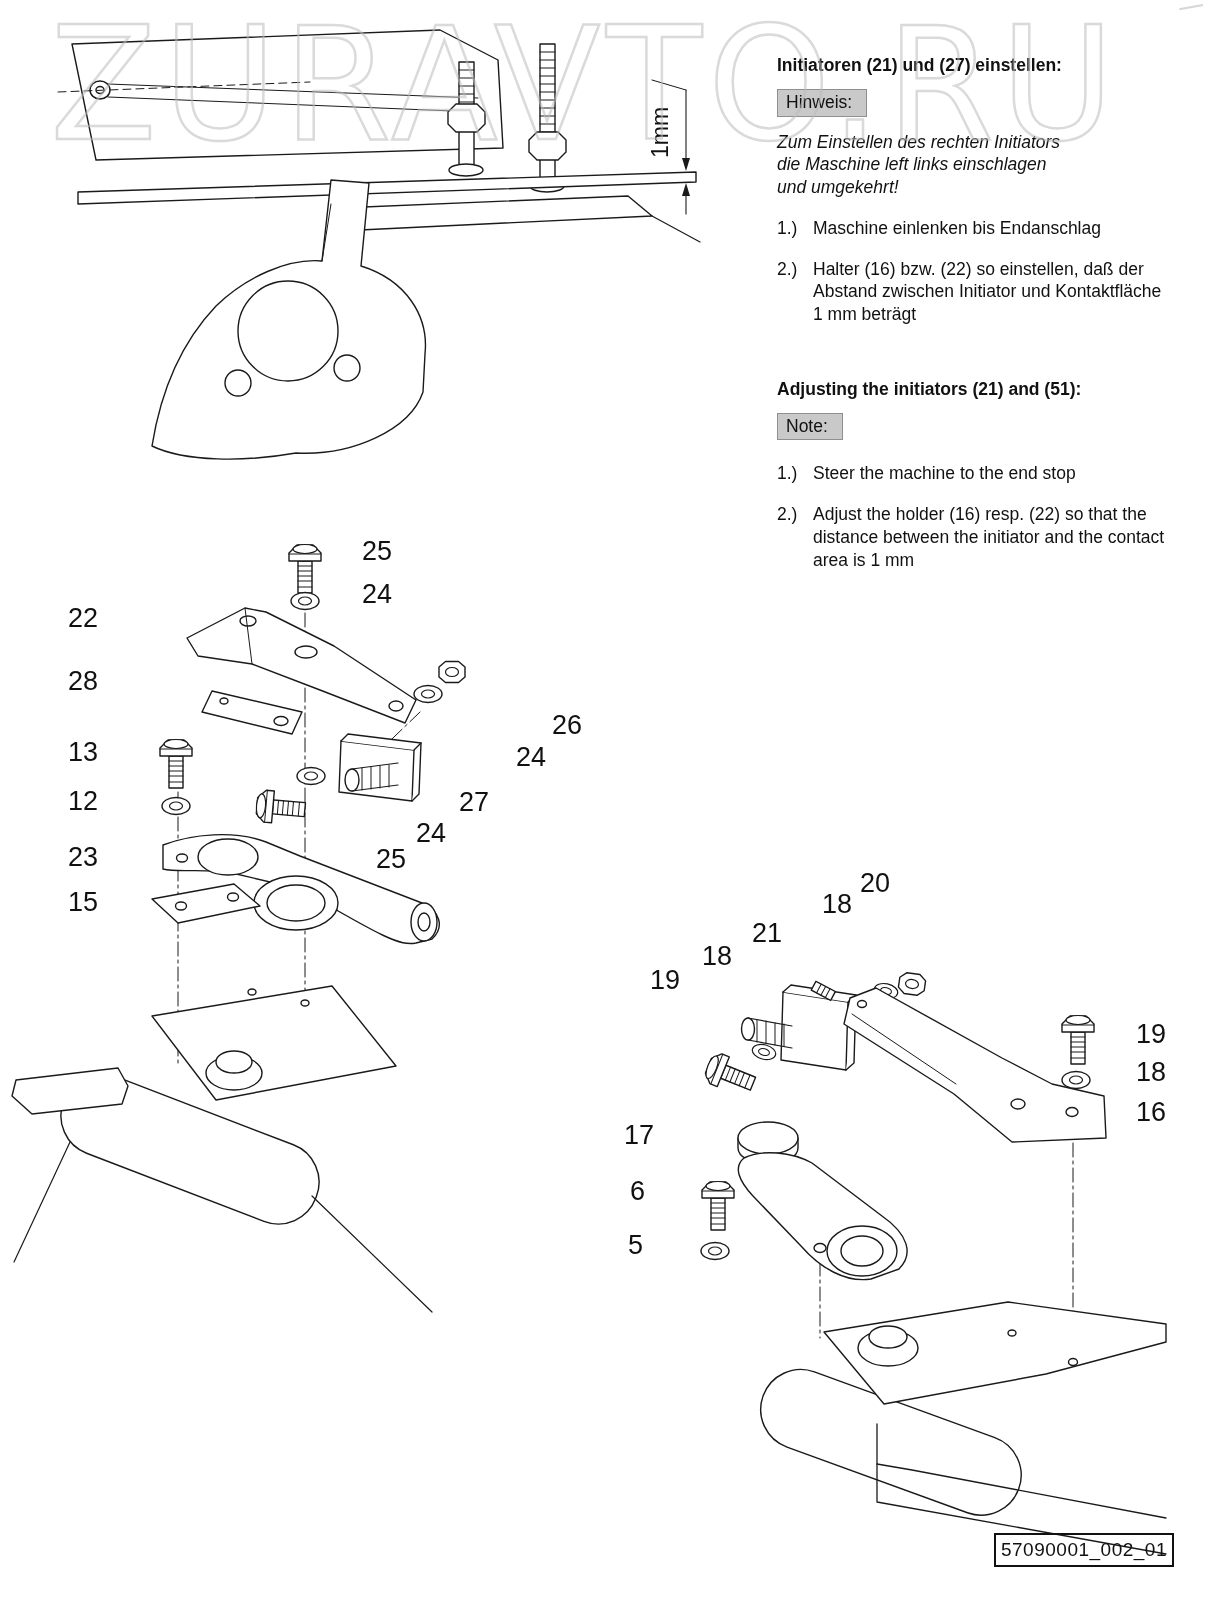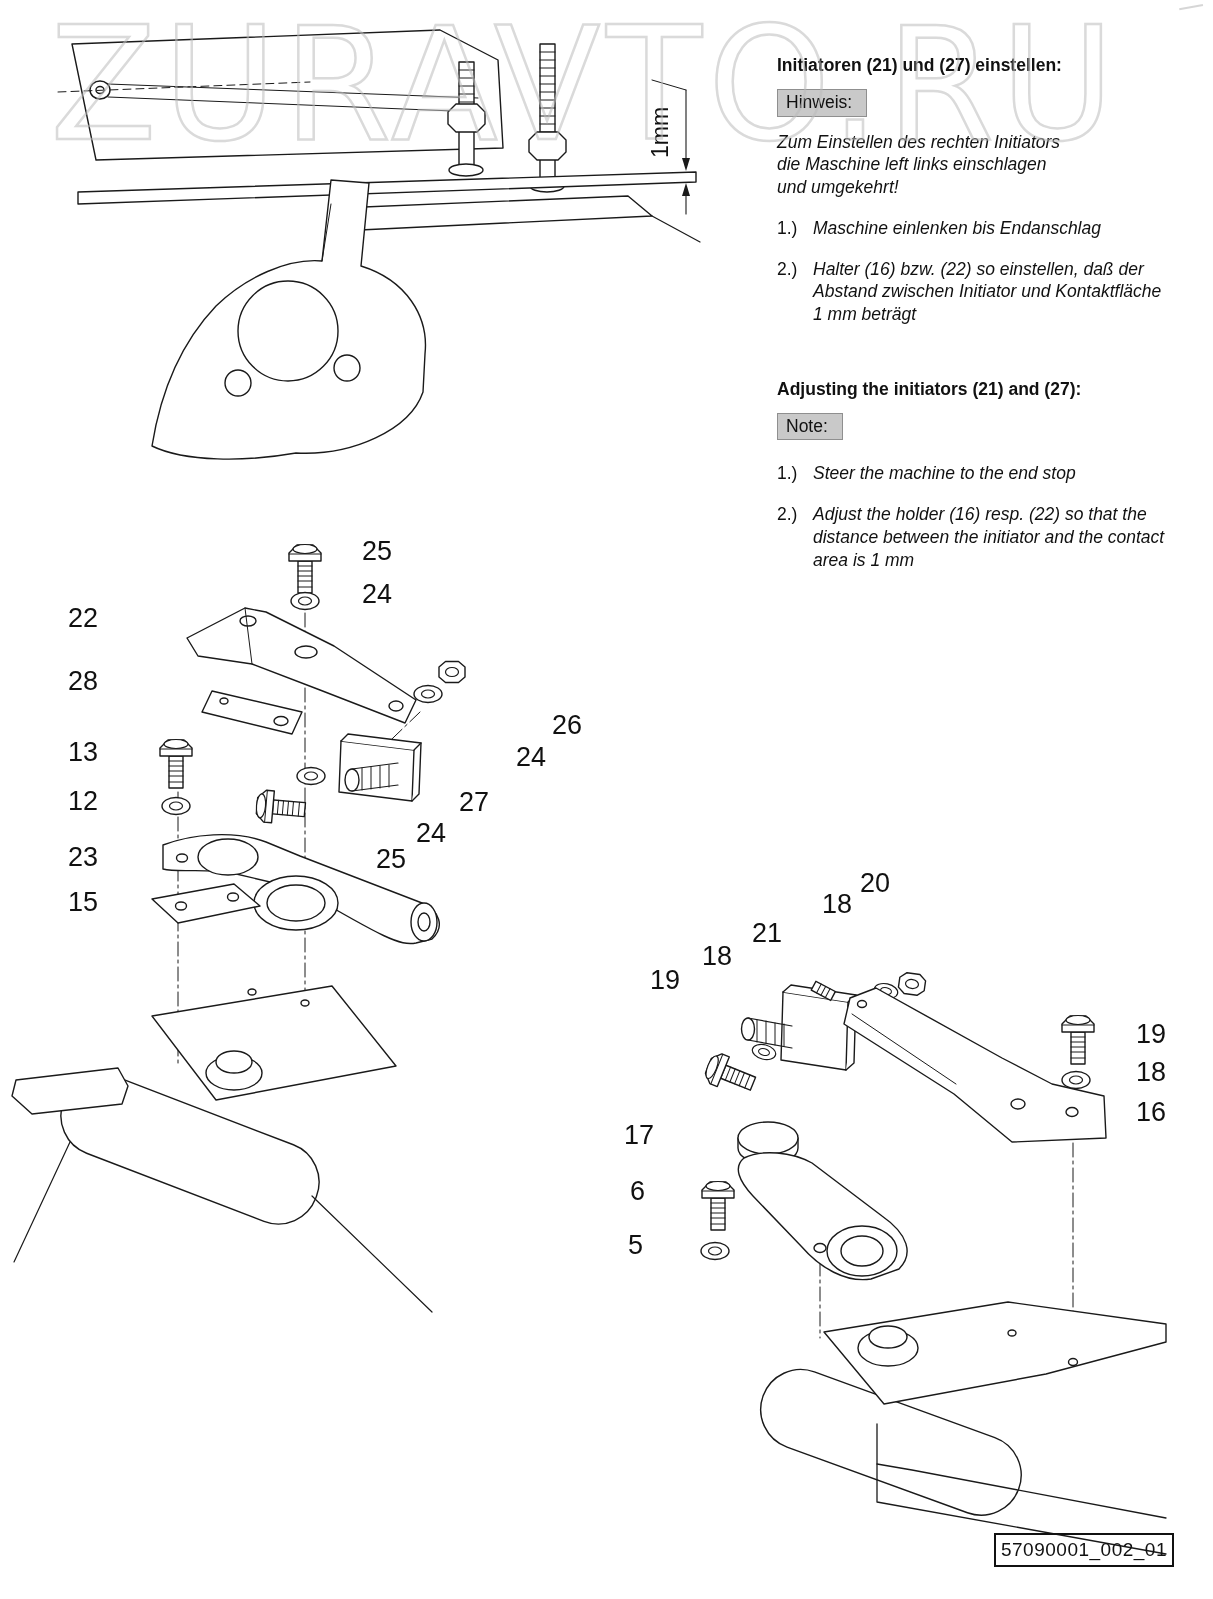--- a/index.html
+++ b/index.html
@@ -23,21 +23,21 @@
     font-size:17.5px; line-height:1.3;
   }
   .sec-title { font-weight:bold; font-size:17.5px; margin:12px 0 10px 0; }
   .note-box {
     display:inline-block; background:#c9c9c9; border:1px solid #8f8f8f;
     padding:1px 14px 2px 8px; margin:2px 0 4px 0;
   }
   .note-text { font-style:italic; white-space:pre-line; margin:10px 0 8px 0; }
   .step { display:flex; margin-top:18px; }
   .step-num { width:36px; flex:none; }
-  .step-text { flex:1;font-style:italic; }
+  .step-text { flex:1; }
   .sec-en { margin-top:52px; }
   .doc-code {
     position:absolute; left:994px; top:1533px; width:176px; height:30px;
     border:2px solid #111; display:flex; align-items:center; justify-content:center;
     font-size:19px; z-index:5; letter-spacing:.5px;
   }
   .corner-mark {
     position:absolute; left:1180px; top:6px; width:24px; height:10px;
     border-top:2px solid #bbb; transform:rotate(-10deg); opacity:.6;
   }
@@ -308,21 +308,21 @@
         <span class="step-num">1.)</span>
         <span class="step-text">Maschine einlenken bis Endanschlag</span>
       </div>
       <div class="step">
         <span class="step-num">2.)</span>
         <span class="step-text">Halter (16) bzw. (22) so einstellen, daß der Abstand zwischen Initiator und Kontaktfläche 1 mm beträgt</span>
       </div>
     </div>
 
     <div class="sec-en">
-      <h3 class="sec-title">Adjusting the initiators (21) and (27):</h3>
+      <h3 class="sec-title">Adjusting the initiators (21) and (51):</h3>
       <div class="note-box">
         <span>Note:</span>
       </div>
       <div class="step">
         <span class="step-num">1.)</span>
         <span class="step-text">Steer the machine to the end stop</span>
       </div>
       <div class="step">
         <span class="step-num">2.)</span>
         <span class="step-text">Adjust the holder (16) resp. (22) so that the distance between the initiator and the contact area is 1 mm</span>

